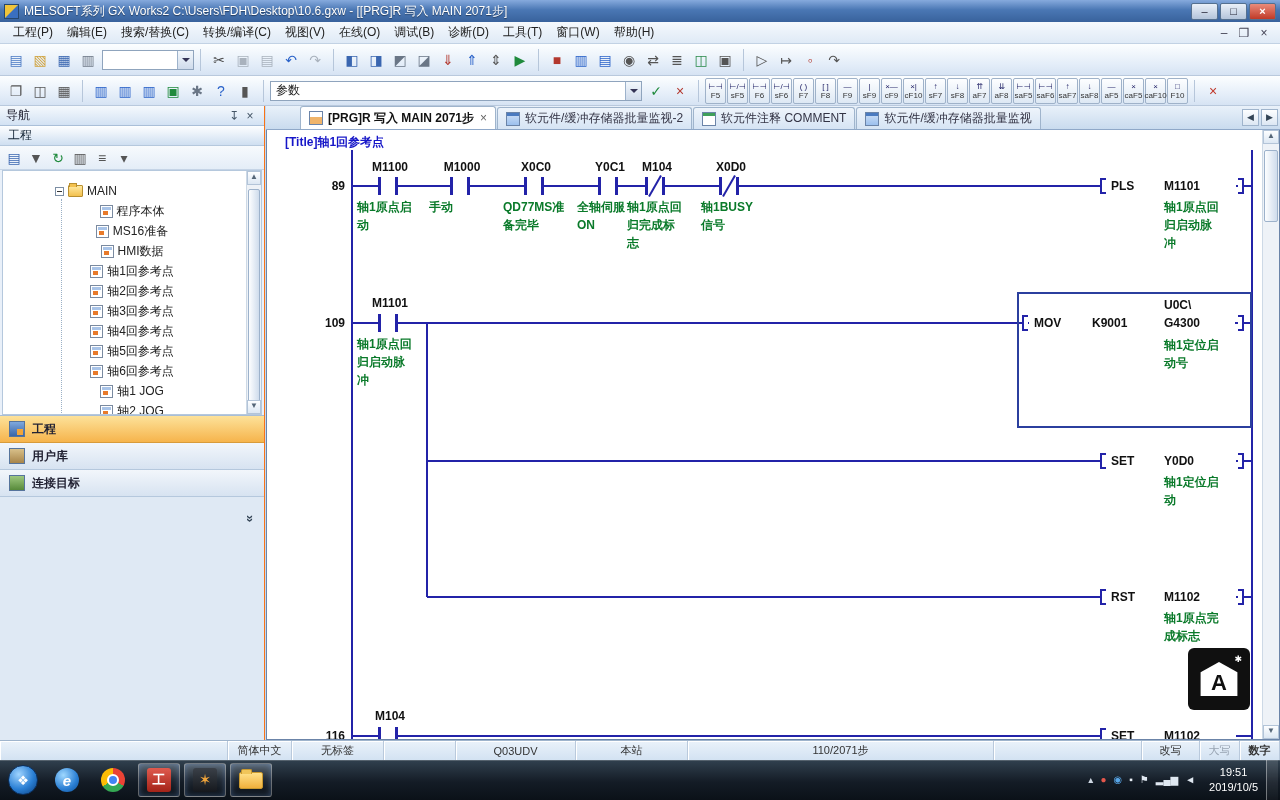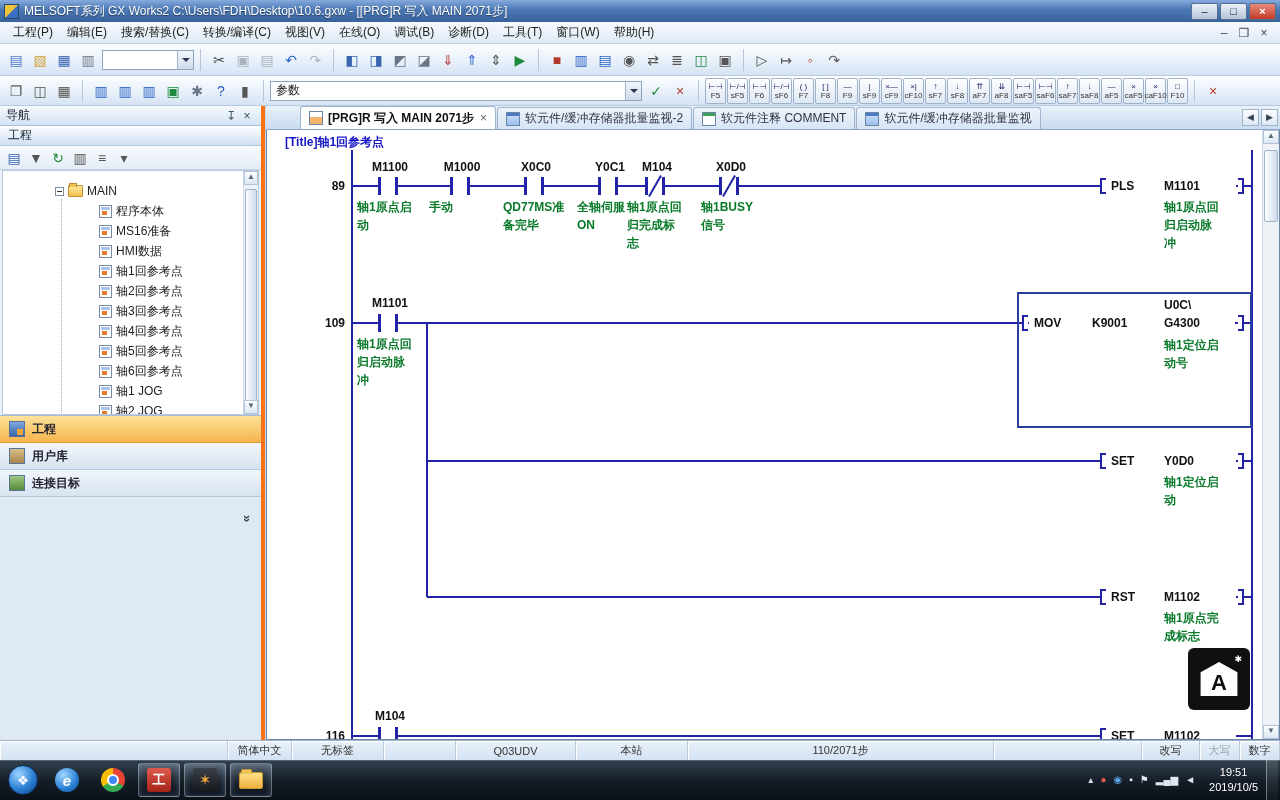--- a/index.html
+++ b/index.html
@@ -40,34 +40,34 @@
   .combo .arrow { margin-left:auto; width:16px; height:100%; border-left:1px solid #9db2cb;
     background:linear-gradient(#f2f7fc,#cfdbeb); display:flex; align-items:center; justify-content:center; }
   .tri { width:0; height:0; border:4px solid transparent; border-top-color:#335; margin-top:4px; }
   #fkeys { display:flex; gap:1px; }
   .fkey { width:21px; height:26px; border:1px solid #9fb2c9; border-radius:2px; flex:none;
     background:linear-gradient(#fdfeff,#dde8f4); display:flex; flex-direction:column; align-items:center; justify-content:center; }
   .fk-sym { font-size:8px; line-height:9px; color:#226; }
   .fk-lab { font-size:8px; line-height:9px; color:#333; }
   
   #navpanel { position:absolute; left:0; top:106px; width:265px; bottom:60px;
-    background:#e9f0f9; border-right:4px solid #f97316; display:flex; flex-direction:column; }
+    background:#e9f0f9; border-right:1px solid #f97316; display:flex; flex-direction:column; }
   #nav-header { height:20px; flex:none; background:linear-gradient(#f5f9fd,#d3e2f3);
     border-bottom:1px solid #aabfd8; display:flex; align-items:center; padding:0 6px; color:#223; }
   .nh-btn { width:16px; text-align:center; color:#456; }
   #nav-header .sp { flex:1; }
   #nav-section { height:20px; flex:none; background:linear-gradient(#fdfeff,#cfdff1);
     border-bottom:1px solid #b5c8dd; display:flex; align-items:center; padding:0 8px; color:#123; }
   #nav-toolbar { height:24px; flex:none; background:linear-gradient(#f7fafd,#e4edf7);
     border-bottom:1px solid #c5d4e6; display:flex; align-items:center; padding:0 4px; gap:2px; }
   #nav-toolbar .tbtn { width:20px; height:20px; }
   #tree { flex:1; background:#fff; border:1px solid #b5c8dd; margin:0 2px; position:relative; overflow:hidden; }
   .guide { position:absolute; left:58px; top:28px; height:402px; border-left:1px dotted #9ab0c6; }
   #tree-root { height:20px; display:flex; align-items:center; gap:4px; padding-left:52px; margin-top:10px; color:#222; }
-  .trow { height:20px; display:flex; align-items:center; gap:4px; padding-left:96px; color:#222; white-space:nowrap; }
+  .trow { height:20px; display:flex; align-items:center; gap:4px; color:#222; white-space:nowrap;justify-content:center; }
   .expander { width:9px; height:9px; border:1px solid #7c8ea4; background:#fff; position:relative; flex:none; }
   .expander::after { content:""; position:absolute; left:1px; right:1px; top:3px; height:1px; background:#333; }
   .folder { width:15px; height:12px; background:linear-gradient(#ffe9a0,#f3c14f); border:1px solid #b98f2f;
     border-radius:1px; position:relative; flex:none; }
   .folder::before { content:""; position:absolute; top:-3px; left:0; width:6px; height:3px;
     background:#f3c14f; border:1px solid #b98f2f; border-bottom:none; }
   .pou-icon { width:13px; height:13px; background:#fff; border:1px solid #7a8aa0; position:relative; flex:none; }
   .pou-icon::before { content:""; position:absolute; left:1px; top:1px; right:1px; height:3px; background:#a9c4e8; }
   .pou-icon::after { content:""; position:absolute; left:2px; bottom:2px; width:5px; height:4px; background:#e87a2a; }
   #tree-scroll { position:absolute; right:0; top:0; bottom:0; width:15px; background:#eef2f7; border-left:1px solid #cdd9e6; }
@@ -717,21 +717,21 @@
     <div class="seg" style="width: 228px;"></div>
     <div class="seg" style="width: 64px;">简体中文</div>
     <div class="seg" style="width: 92px;">无标签</div>
     <div class="seg" style="width: 72px;"></div>
     <div class="seg" style="width: 120px;">Q03UDV</div>
     <div class="seg" style="width: 112px;">本站</div>
     <div class="seg" style="width: 306px;">110/2071步</div>
     <div class="seg flex"></div>
     <div class="seg" style="width: 58px;">改写</div>
     <div class="seg dim" style="width: 40px;">大写</div>
-    <div class="seg" style="width: 40px;">数字</div>
+    <div class="seg" style="width: 40px; font-weight: bold;">数字</div>
   </div>
 
 <div id="taskbar">
   <div class="orb">❖</div>
   <div id="tapps">
       <div class="tapp">
         <span class="ticon ie">e</span>
       </div>
       <div class="tapp">
         <span class="ticon chrome"></span>

